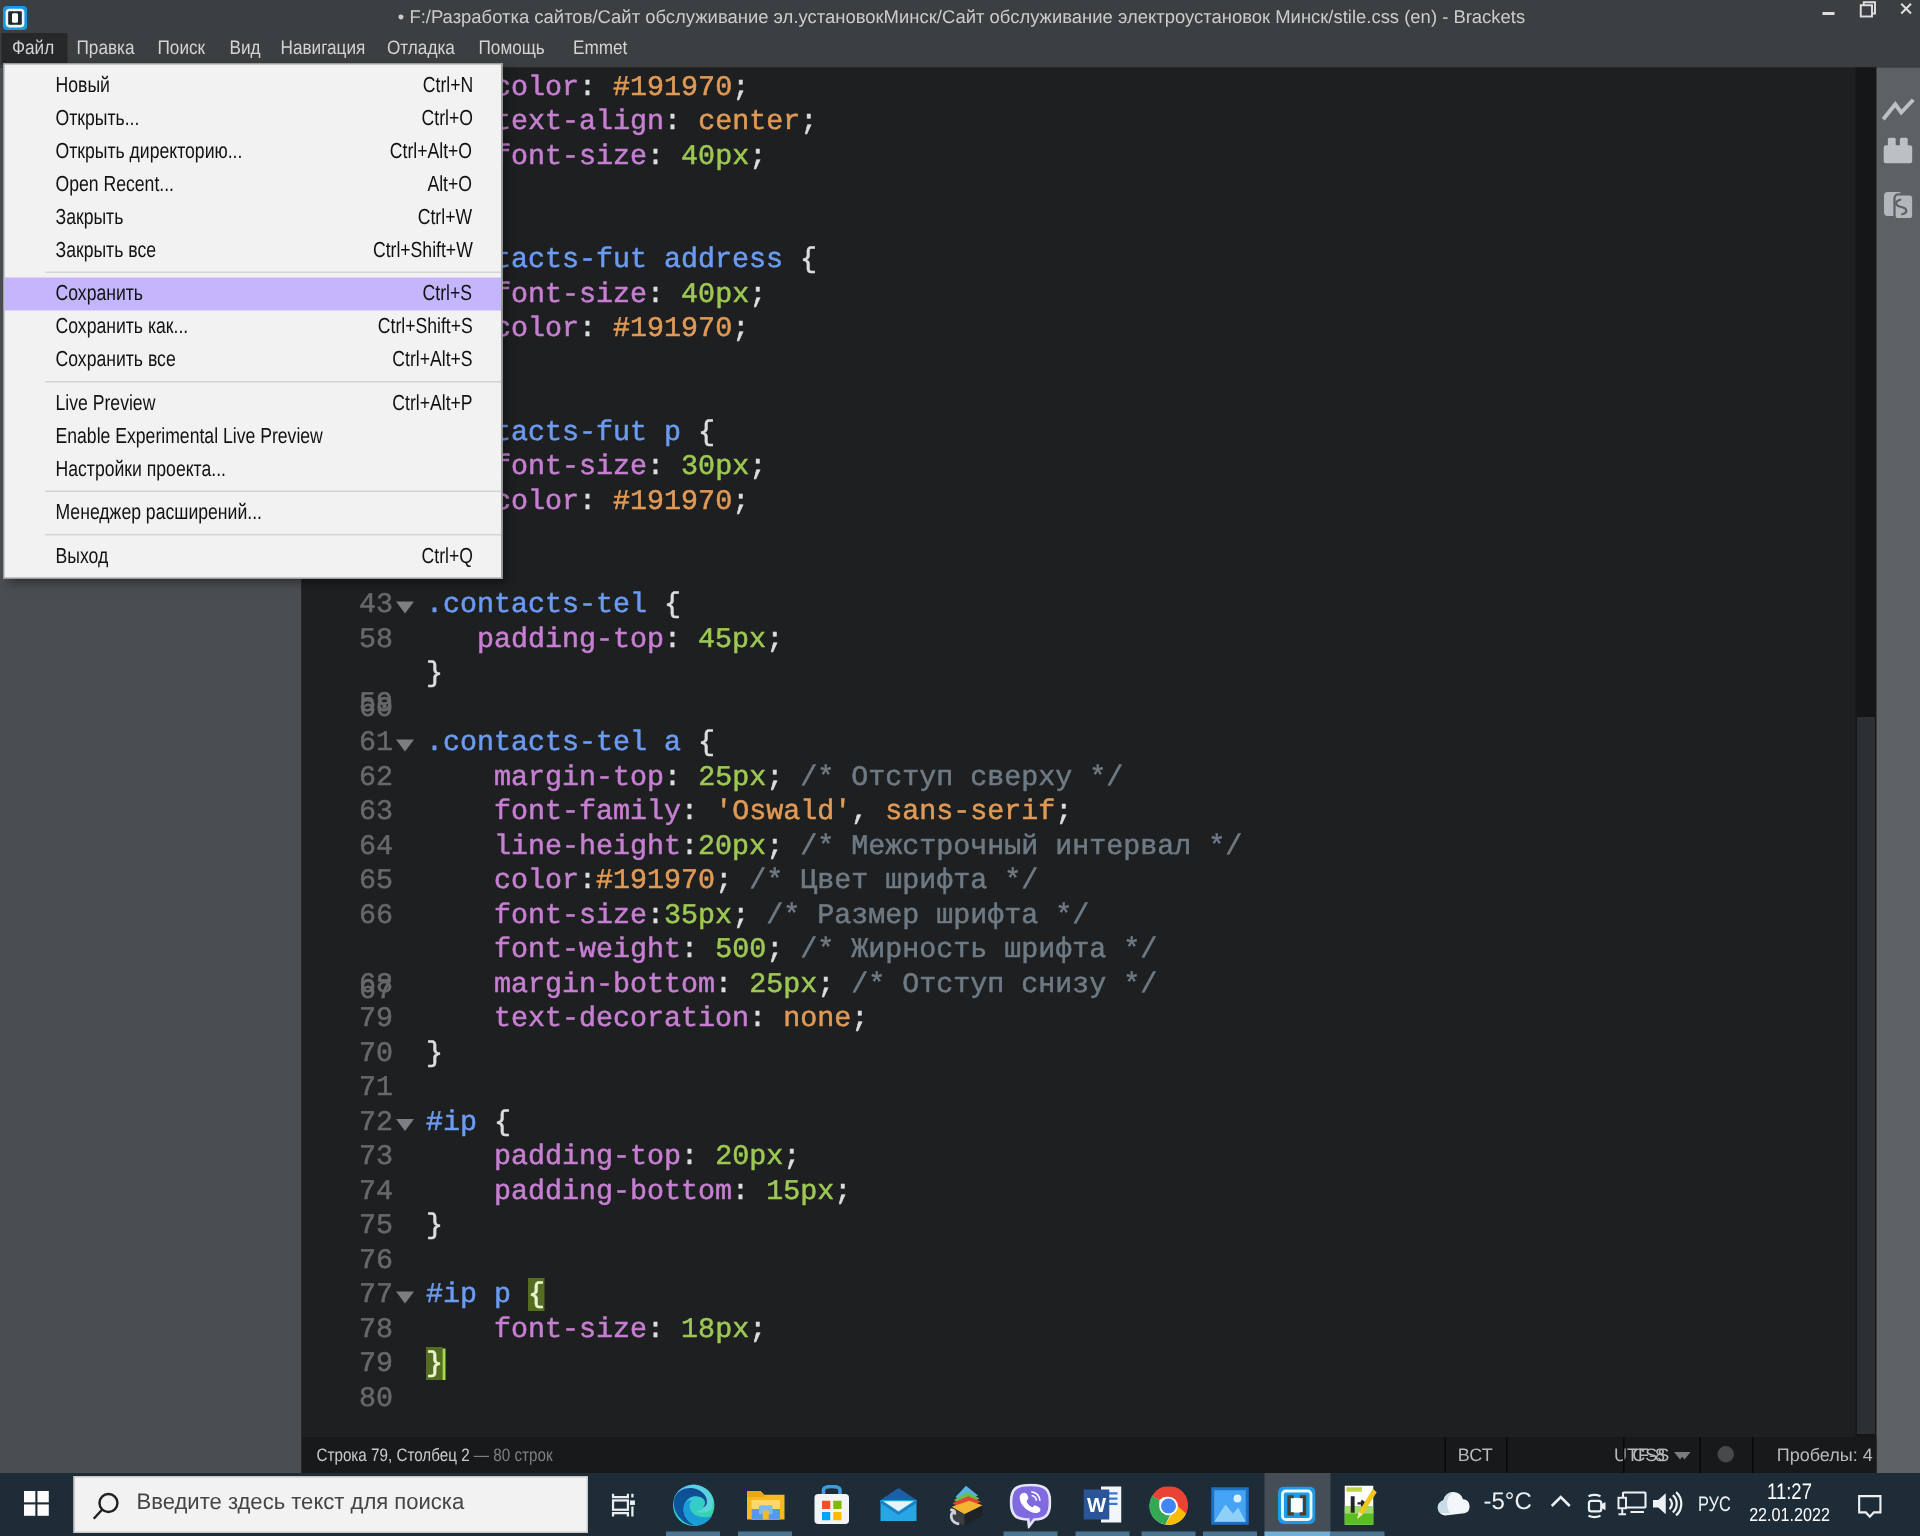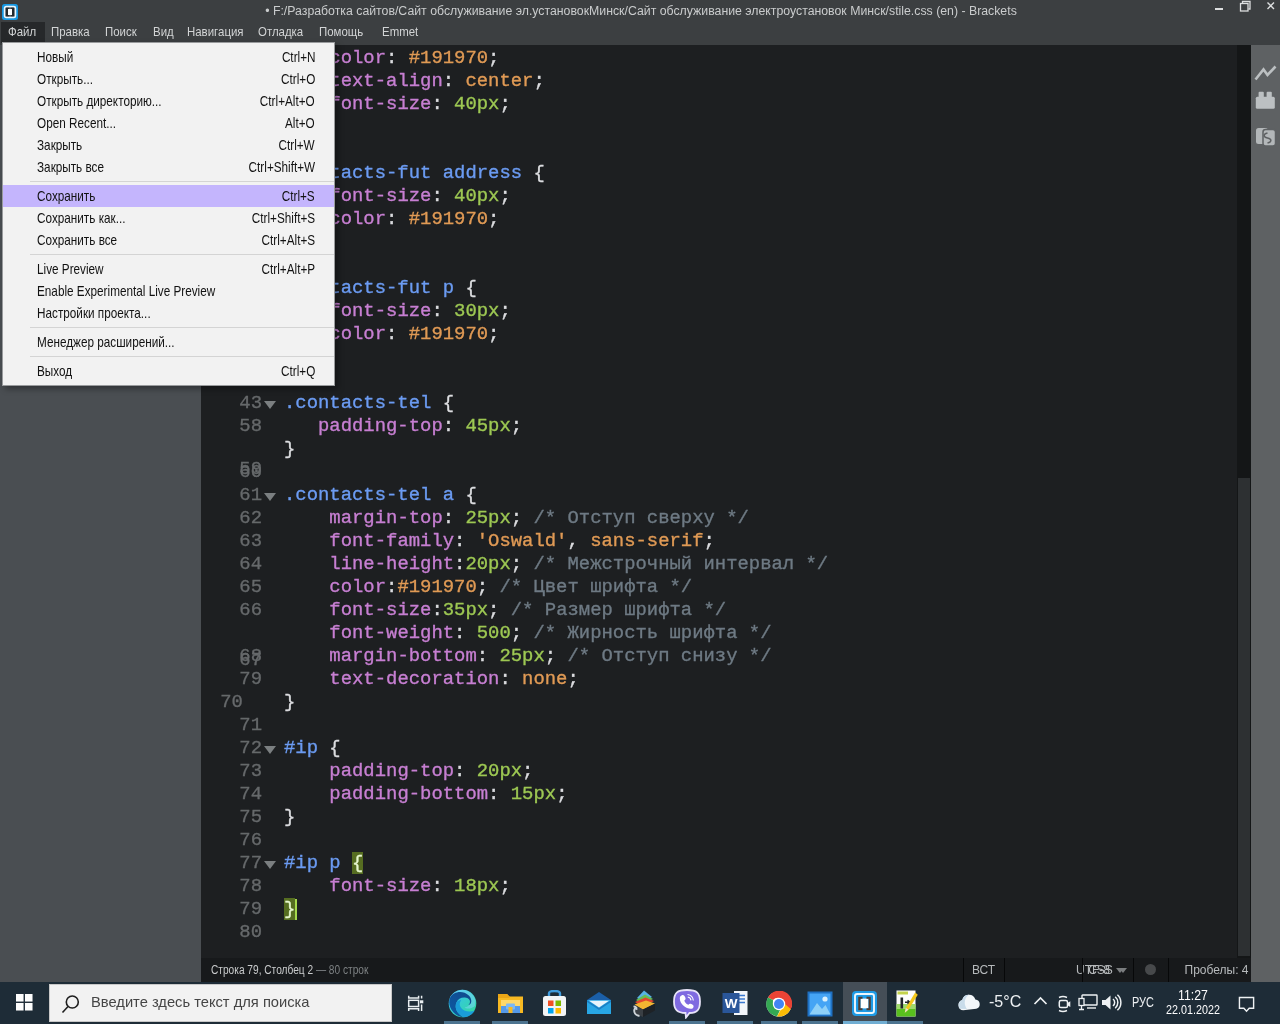--- a/index.html
+++ b/index.html
@@ -154,21 +154,21 @@
     <div class="ln" style="top:531px;">65</div>
     <div class="cl" style="top:531px;">    <span class="p">color</span>:<span class="o">#191970</span>; <span class="c">/* Цвет шрифта */</span></div>
     <div class="ln" style="top:554px;">66</div>
     <div class="cl" style="top:554px;">    <span class="p">font-size</span>:<span class="v">35px</span>; <span class="c">/* Размер шрифта */</span></div>
     <div class="ln" style="top:604px;padding-left:17px;">67</div>
     <div class="cl" style="top:577px;">    <span class="p">font-weight</span>: <span class="v">500</span>; <span class="c">/* Жирность шрифта */</span></div>
     <div class="ln" style="top:600px;">68</div>
     <div class="cl" style="top:600px;">    <span class="p">margin-bottom</span>: <span class="v">25px</span>; <span class="c">/* Отступ снизу */</span></div>
     <div class="ln" style="top:623px;">79</div>
     <div class="cl" style="top:623px;">    <span class="p">text-decoration</span>: <span class="o">none</span>;</div>
-    <div class="ln" style="top:646px;text-align:center;">70</div>
+    <div class="ln" style="top:646px;">70</div>
     <div class="cl" style="top:646px;">}</div>
     <div class="ln" style="top:669px;">71</div>
     <div class="ln" style="top:692px;">72</div>
     <div class="fold" style="top:701px;"></div>
     <div class="cl" style="top:692px;"><span class="s">#ip</span> {</div>
     <div class="ln" style="top:715px;">73</div>
     <div class="cl" style="top:715px;">    <span class="p">padding-top</span>: <span class="v">20px</span>;</div>
     <div class="ln" style="top:738px;">74</div>
     <div class="cl" style="top:738px;">    <span class="p">padding-bottom</span>: <span class="v">15px</span>;</div>
     <div class="ln" style="top:761px;">75</div>

